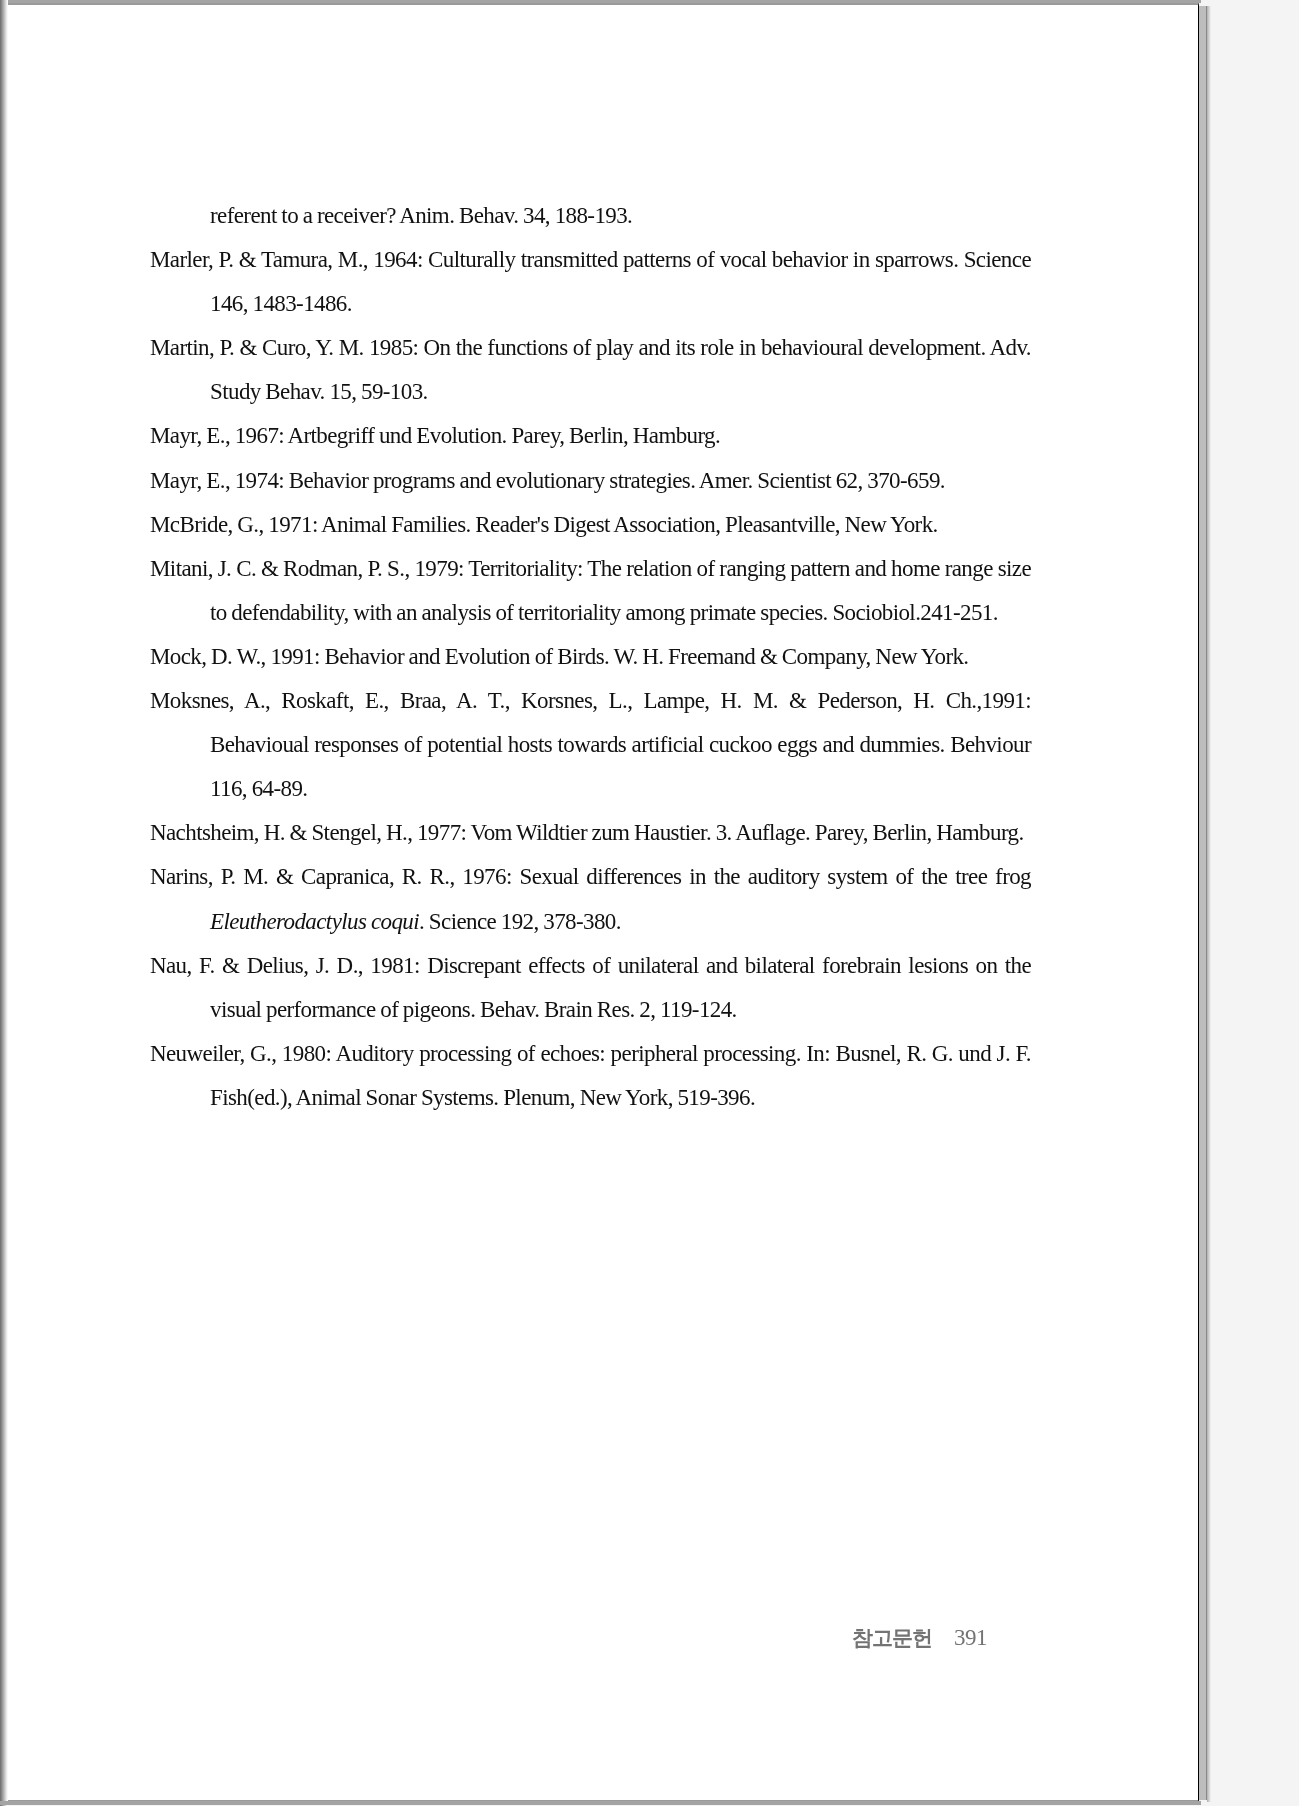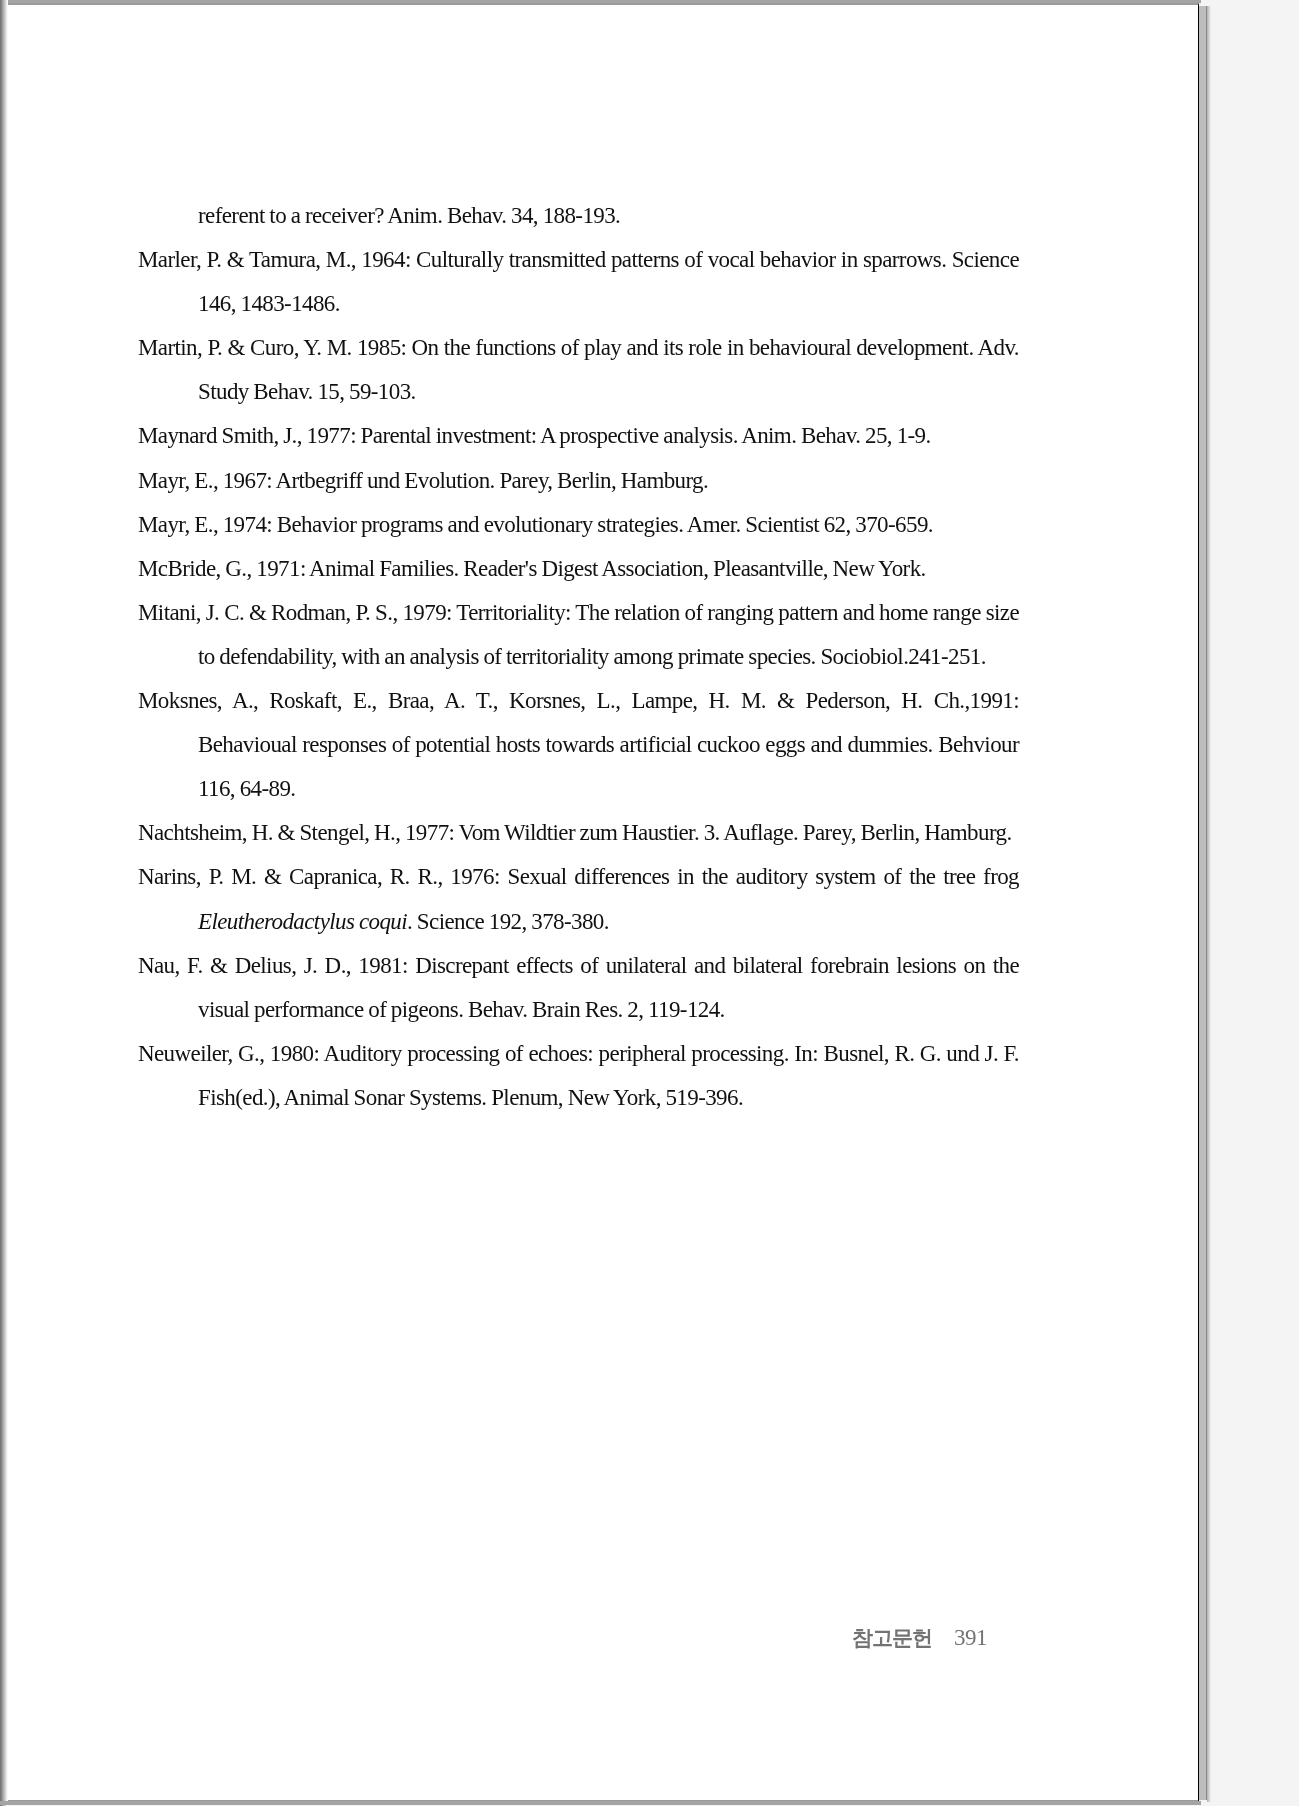--- a/index.html
+++ b/index.html
@@ -70,21 +70,21 @@
     .bottom-border {
       position: absolute;
       left: 0;
       top: 1801px;
       width: 1201px;
       height: 4px;
       background: #a4a4a4;
     }
     .content {
       position: absolute;
-      left: 138px;
+      left: 150px;
       top: 194px;
       width: 881px;
       font-family: "Liberation Serif", "DejaVu Serif", serif;
       font-size: 23px;
       line-height: 44.1px;
       color: #111111;
       letter-spacing: -0.6px;
       word-spacing: -0.5px;
     }
     .ref {
@@ -129,25 +129,25 @@
   <div class="page-left-shade"></div>
   <div class="page-edge"></div>
   <div class="page-edge-shadow"></div>
   <div class="bottom-border"></div>
 </div>
 
 <div class="content">
   <p class="ref continuation">referent to a receiver? Anim. Behav. 34, 188-193.</p>
   <p class="ref">Marler, P. &amp; Tamura, M., 1964: Culturally transmitted patterns of vocal behavior in sparrows. Science 146, 1483-1486.</p>
   <p class="ref">Martin, P. &amp; Curo, Y. M. 1985: On the functions of play and its role in behavioural development. Adv. Study Behav. 15, 59-103.</p>
-  <p class="ref">Maynard Smith, J., 1977: Parental investment: A prospective analysis. Anim. Behav. 25, 1-9.</p>
   <p class="ref">Mayr, E., 1967: Artbegriff und Evolution. Parey, Berlin, Hamburg.</p>
   <p class="ref">Mayr, E., 1974: Behavior programs and evolutionary strategies. Amer. Scientist 62, 370-659.</p>
   <p class="ref">McBride, G., 1971: Animal Families. Reader's Digest Association, Pleasantville, New York.</p>
   <p class="ref">Mitani, J. C. &amp; Rodman, P. S., 1979: Territoriality: The relation of ranging pattern and home range size to defendability, with an analysis of territoriality among primate species. Sociobiol.241-251.</p>
+  <p class="ref">Mock, D. W., 1991: Behavior and Evolution of Birds. W. H. Freemand &amp; Company, New York.</p>
   <p class="ref">Moksnes, A., Roskaft, E., Braa, A. T., Korsnes, L., Lampe, H. M. &amp; Pederson, H. Ch.,1991: Behavioual responses of potential hosts towards artificial cuckoo eggs and dummies. Behviour 116, 64-89.</p>
   <p class="ref">Nachtsheim, H. &amp; Stengel, H., 1977: Vom Wildtier zum Haustier. 3. Auflage. Parey, Berlin, Hamburg.</p>
   <p class="ref"><span>Narins, P. M. &amp; Capranica, R. R., 1976: Sexual differences in the auditory system of the tree frog </span><em>Eleutherodactylus coqui</em><span>. Science 192, 378-380.</span></p>
   <p class="ref">Nau, F. &amp; Delius, J. D., 1981: Discrepant effects of unilateral and bilateral forebrain lesions on the visual performance of pigeons. Behav. Brain Res. 2, 119-124.</p>
   <p class="ref">Neuweiler, G., 1980: Auditory processing of echoes: peripheral processing. In: Busnel, R. G. und J. F. Fish(ed.), Animal Sonar Systems. Plenum, New York, 519-396.</p>
 </div>
 
 <div class="footer">
   <span class="section">참고문헌</span><span class="pageno">391</span>
 </div>

